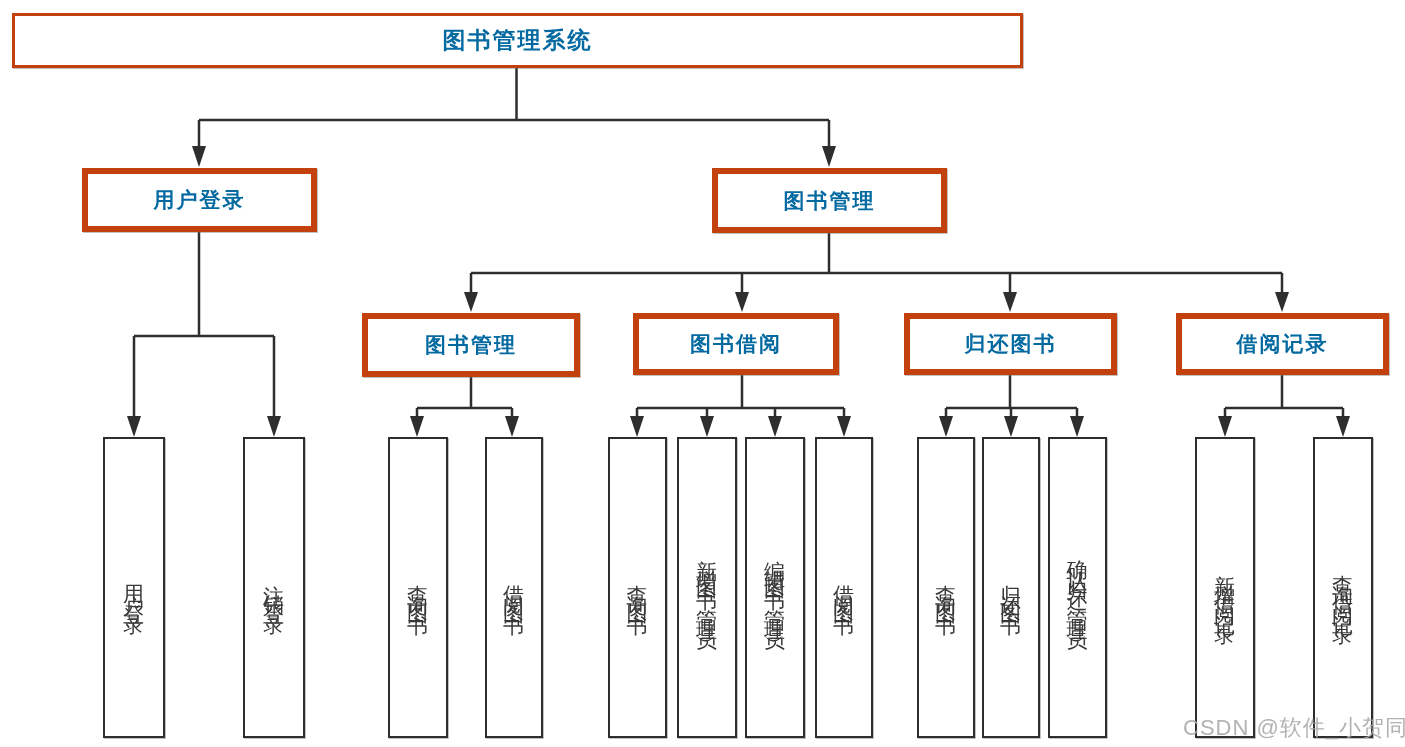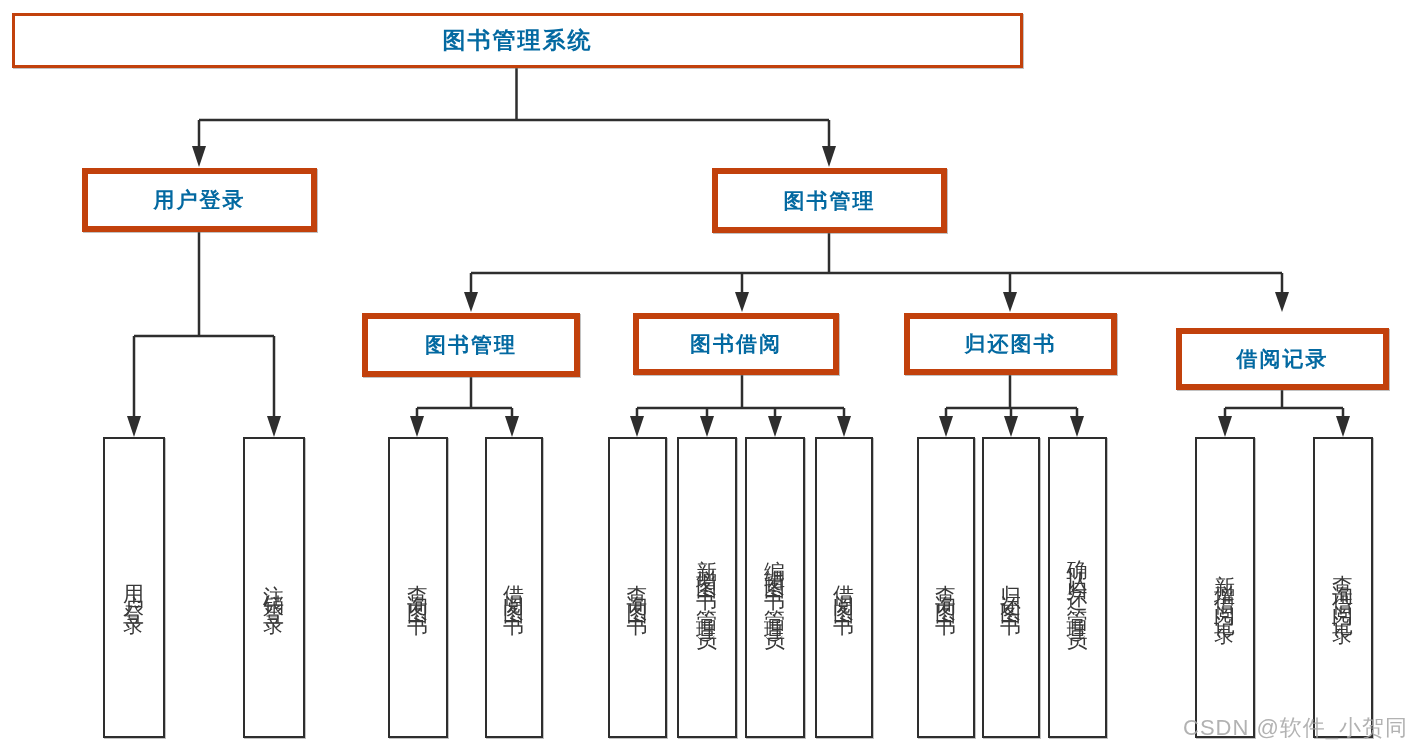--- a/index.html
+++ b/index.html
@@ -119,21 +119,21 @@
   </svg>
 
   <div class="node root" style="left:12px;top:13px;width:1011px;height:55px">图书管理系统</div>
 
   <div class="node" style="left:82px;top:168px;width:235px;height:64px">用户登录</div>
   <div class="node" style="left:712px;top:168px;width:235px;height:65px">图书管理</div>
 
   <div class="node" style="left:362px;top:313px;width:218px;height:64px">图书管理</div>
   <div class="node" style="left:633px;top:313px;width:206px;height:62px">图书借阅</div>
   <div class="node" style="left:904px;top:313px;width:213px;height:62px">归还图书</div>
-  <div class="node" style="left:1176px;top:328px;width:213px;height:62px">借阅记录</div>
+  <div class="node" style="left:1176px;top:313px;width:213px;height:62px">借阅记录</div>
 
   <div class="leaf" style="left:103px;width:62px">用户登录</div>
   <div class="leaf" style="left:243px;width:62px">注销登录</div>
 
   <div class="leaf" style="left:388px;width:60px">查询图书</div>
   <div class="leaf" style="left:485px;width:58px">借阅图书</div>
 
   <div class="leaf" style="left:608px;width:59px">查询图书</div>
   <div class="leaf" style="left:677px;width:60px">新增图书（管理员）</div>
   <div class="leaf" style="left:745px;width:60px">编辑图书（管理员）</div>

